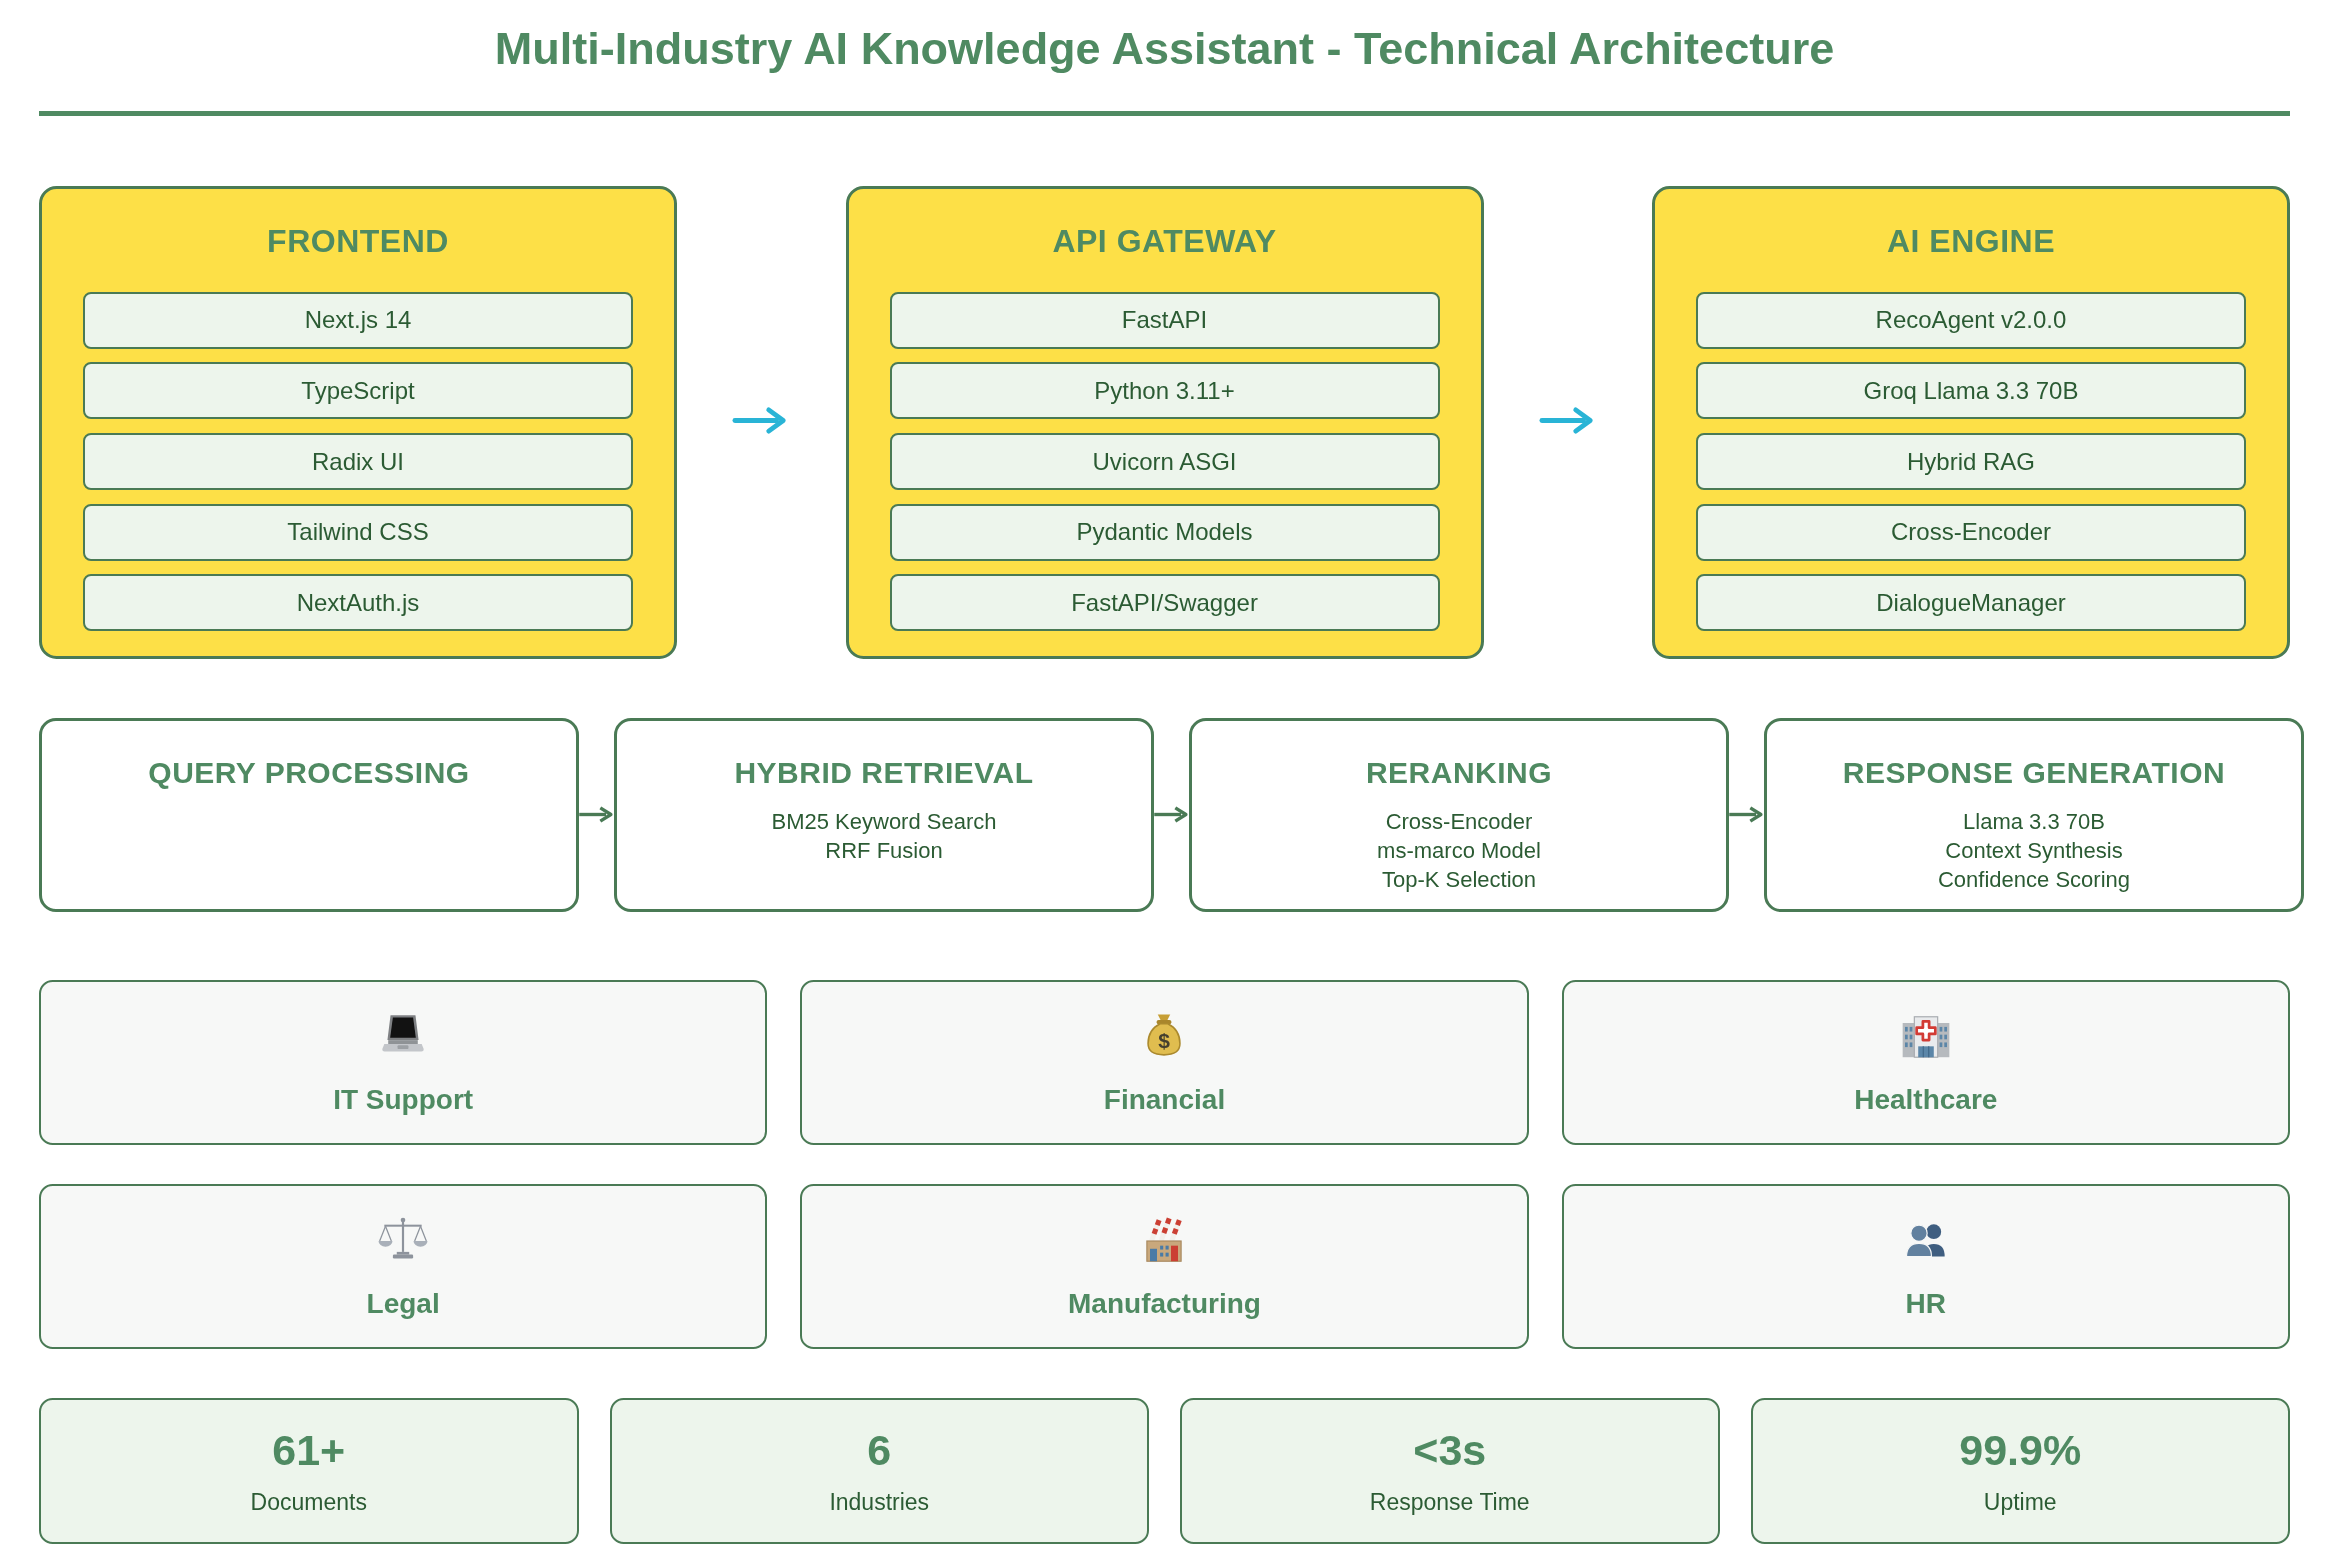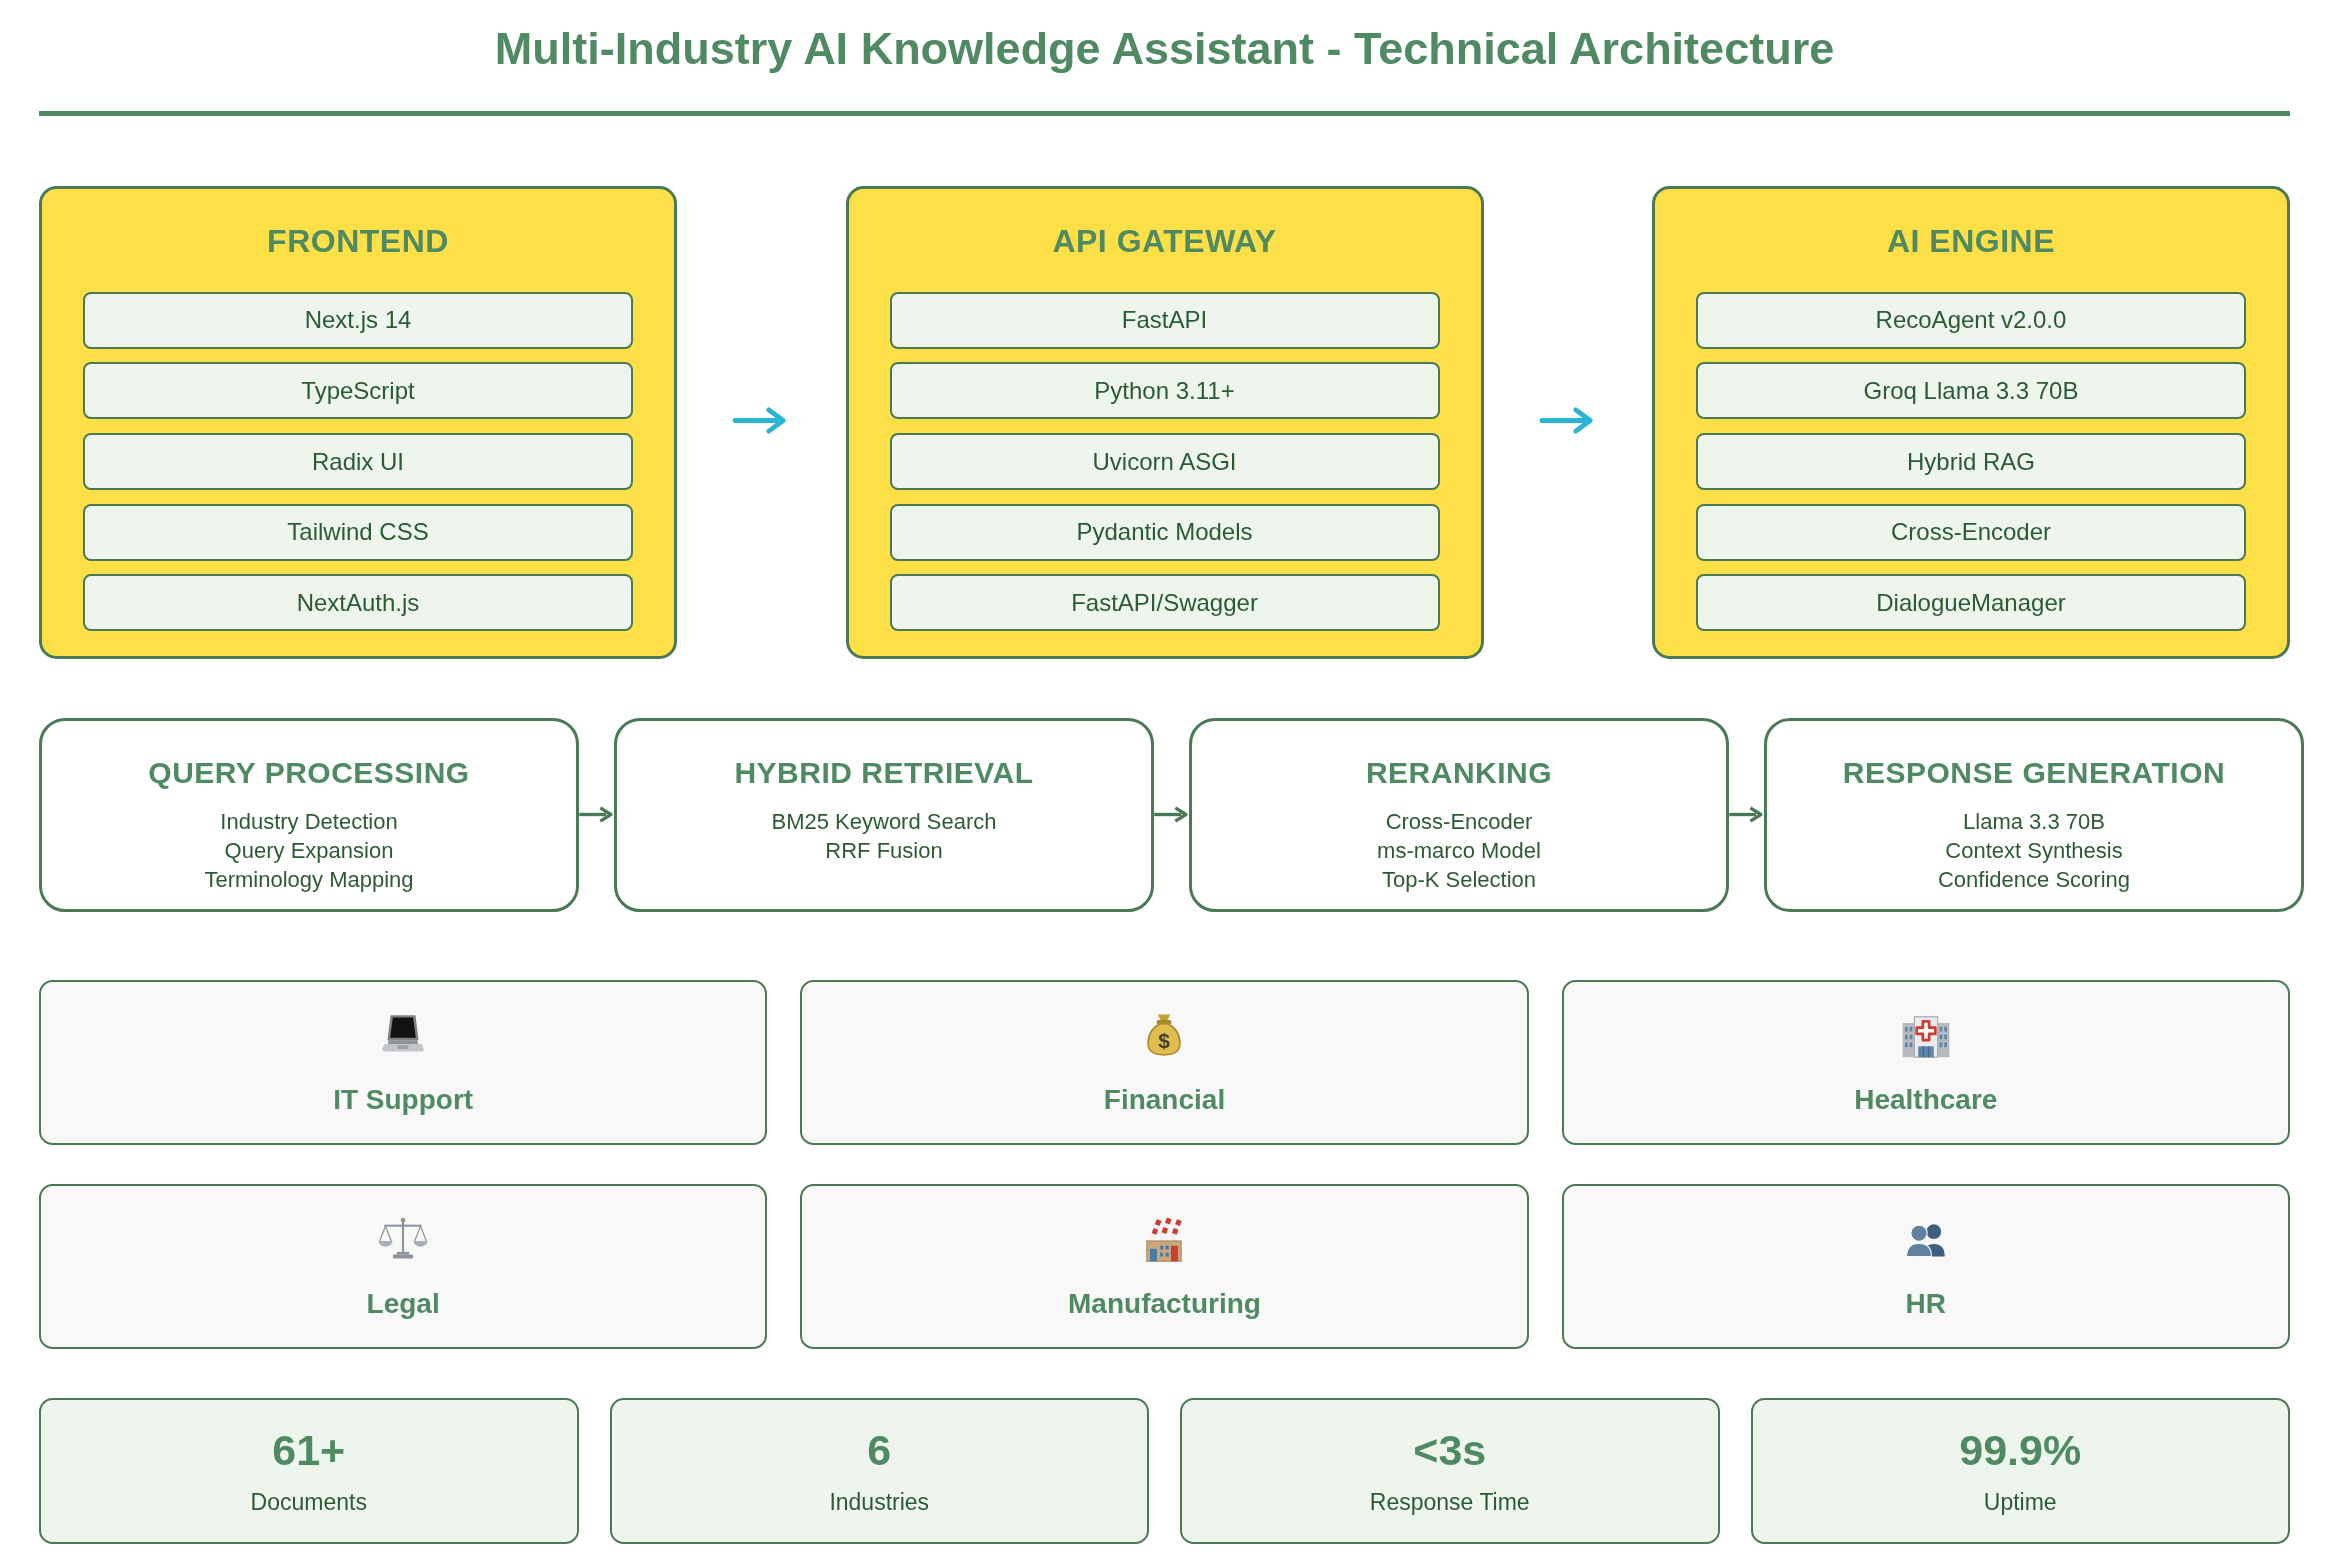--- a/index.html
+++ b/index.html
@@ -40,21 +40,21 @@
     border:2.4px solid var(--green-border);border-radius:8px;
     display:flex;align-items:center;justify-content:center;
     font-size:24px;color:var(--green-dark);
   }
   .arrow-gap{flex:1;display:flex;align-items:center;justify-content:center;}
 
   
   .pipe-row{display:flex;margin-top:59px;height:194px;}
   .pipe-box{
     flex:0 0 540px;background:#fff;border:3.9px solid var(--green-border);
-    border-radius:26px;text-align:center;padding-top:35px;
+    border-radius:17px;text-align:center;padding-top:35px;
   }
   .pipe-title{font-size:30px;font-weight:bold;color:var(--green-mid);letter-spacing:0.5px;}
   .pipe-lines{margin-top:17.5px;font-size:22px;line-height:29px;color:var(--green-dark);}
   .pipe-arrow{flex:0 0 31px;display:flex;align-items:center;justify-content:center;}
 
   
   .industry-row{display:flex;gap:33px;height:165px;}
   .industry-row.first{margin-top:68px;}
   .industry-row.second{margin-top:39px;}
   .industry-card{
@@ -136,25 +136,20 @@
         <div class="stack-item">DialogueManager</div>
       </div>
     </div>
 
   </div>
 
   <div class="pipe-row">
 
     <div class="pipe-box">
       <div class="pipe-title">QUERY PROCESSING</div>
-      <div class="pipe-lines">
-        <div>Industry Detection</div>
-        <div>Query Expansion</div>
-        <div>Terminology Mapping</div>
-      </div>
     </div>
 
     <div class="pipe-arrow">
       <svg width="35" height="23" viewBox="0 0 36 24">
         <line x1="0" y1="12" x2="28" y2="12" stroke="#4a7a55" stroke-width="3.5"></line>
         <path d="M22 5 L33 12 L22 19" fill="none" stroke="#4a7a55" stroke-width="3.5" stroke-linejoin="round"></path>
       </svg>
     </div>
 
     <div class="pipe-box">

